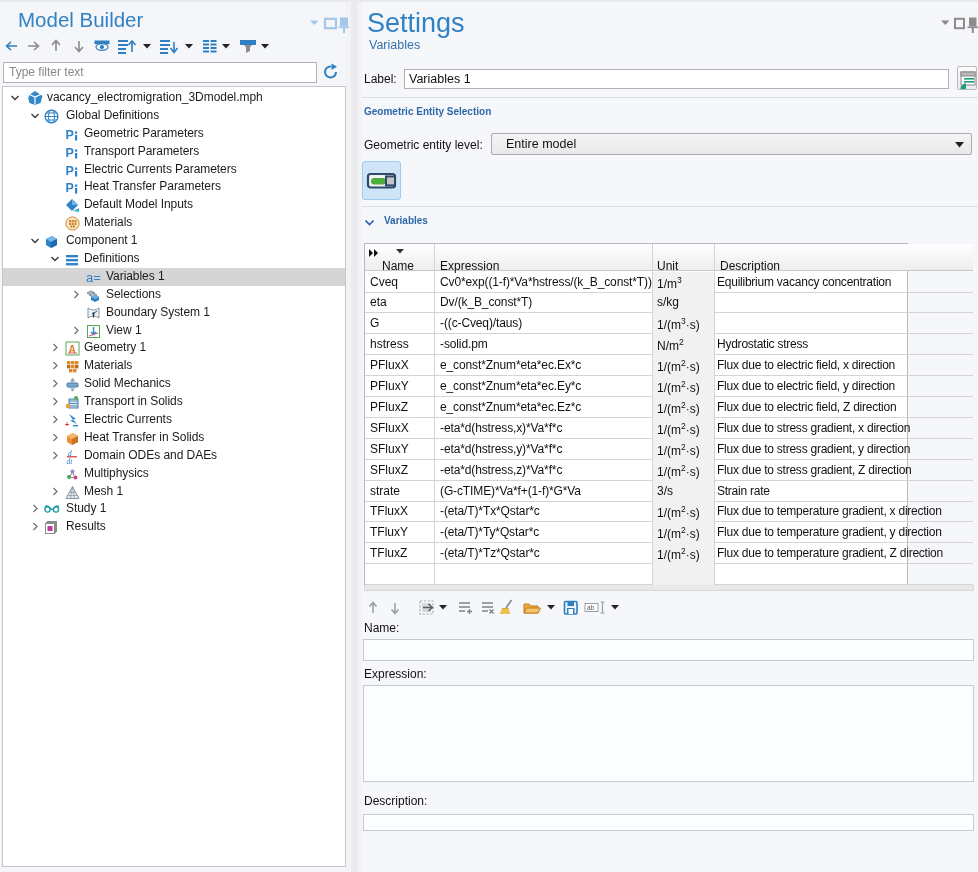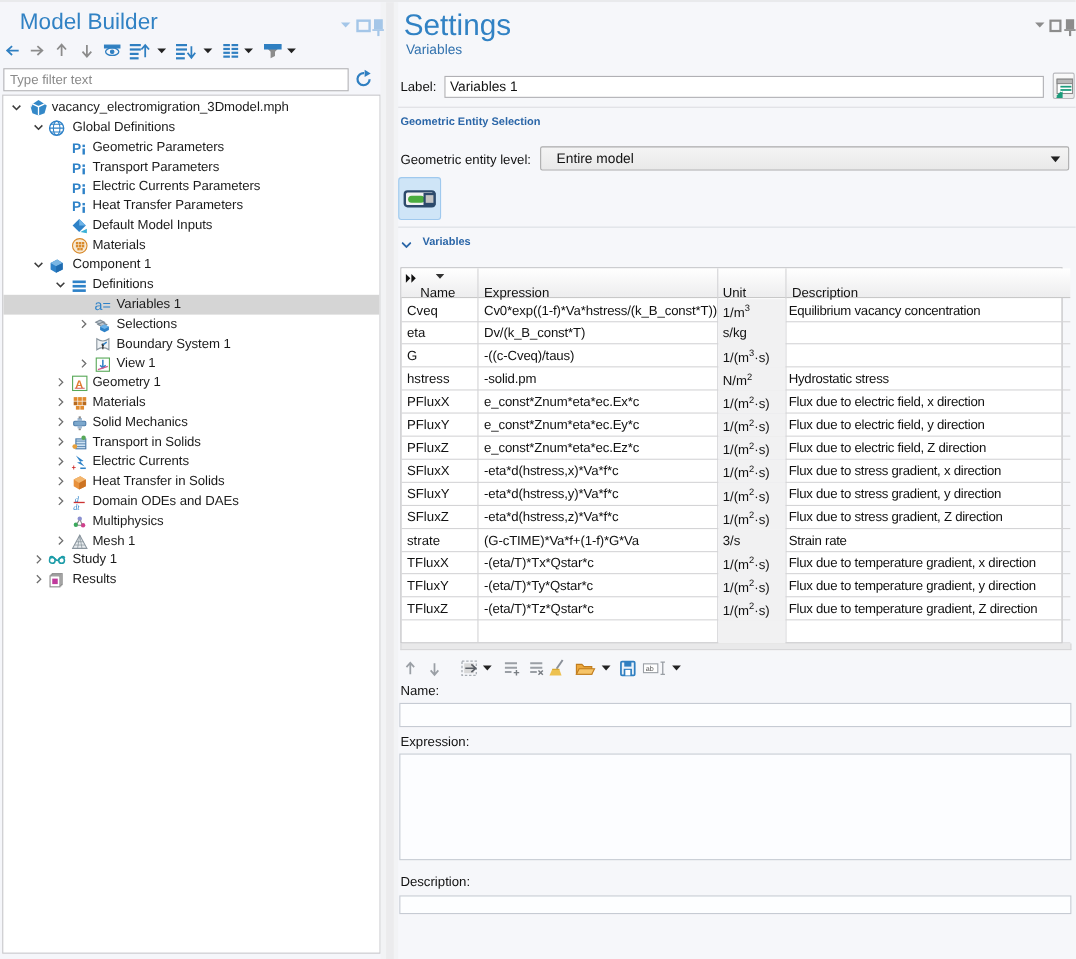--- a/index.html
+++ b/index.html
@@ -29,21 +29,21 @@
 #right { position:absolute; left:362px; top:2px; width:616px; height:870px; background:#f6f7fa; }
 .rp-title { position:absolute; left:5px; top:6px; font-size:27px; color:#3182c4; }
 .rp-sub { position:absolute; left:7px; top:36px; font-size:12.5px; color:#3272ae; }
 .rp-winicons { position:absolute; right:4px; top:13px; }
 .lbl { position:absolute; font-size:12px; color:#111; }
 .sep { position:absolute; left:0px; width:616px; height:1px; background:#dcdee3; }
 .sechdr { position:absolute; font-size:10px; font-weight:bold; color:#2c67a8; }
 input.txt { position:absolute; background:#fdfeff; border:1px solid #c6cbd3; font-size:12px;
   font-family:"Liberation Sans",sans-serif; padding:0 4px; }
 
-#vartable { position:absolute; left:2px; top:240.5px; width:602px; height:342px;
+#vartable { position:absolute; left:2px; top:240.5px; width:544px; height:342px;
   border:1px solid #b9b9bd; background:#fff; }
 .vt-head { position:absolute; left:0; top:0; width:608px; height:27px;
   background:linear-gradient(#ffffff,#ededee); border-bottom:1px solid #c8c8c8; }
 .vt-head .hcell { position:absolute; top:0; height:27px; font-size:12px; color:#111; line-height:30px; }
 .vcol-sep { position:absolute; top:0; width:1px; height:340px; background:#d4d4d6; }
 .vrow { position:absolute; left:0; width:608px; height:21px; border-bottom:1px solid #d4d4d6;
   font-size:12px; color:#111; }
 .vrow span { position:absolute; top:3px; white-space:nowrap; overflow:hidden; }
 .unitbg { position:absolute; top:0; height:21px; background:#f1f1f2; }
 #tgrip { position:absolute; left:2px; top:583px; width:610px; height:6px; background:#e9e9ea;

